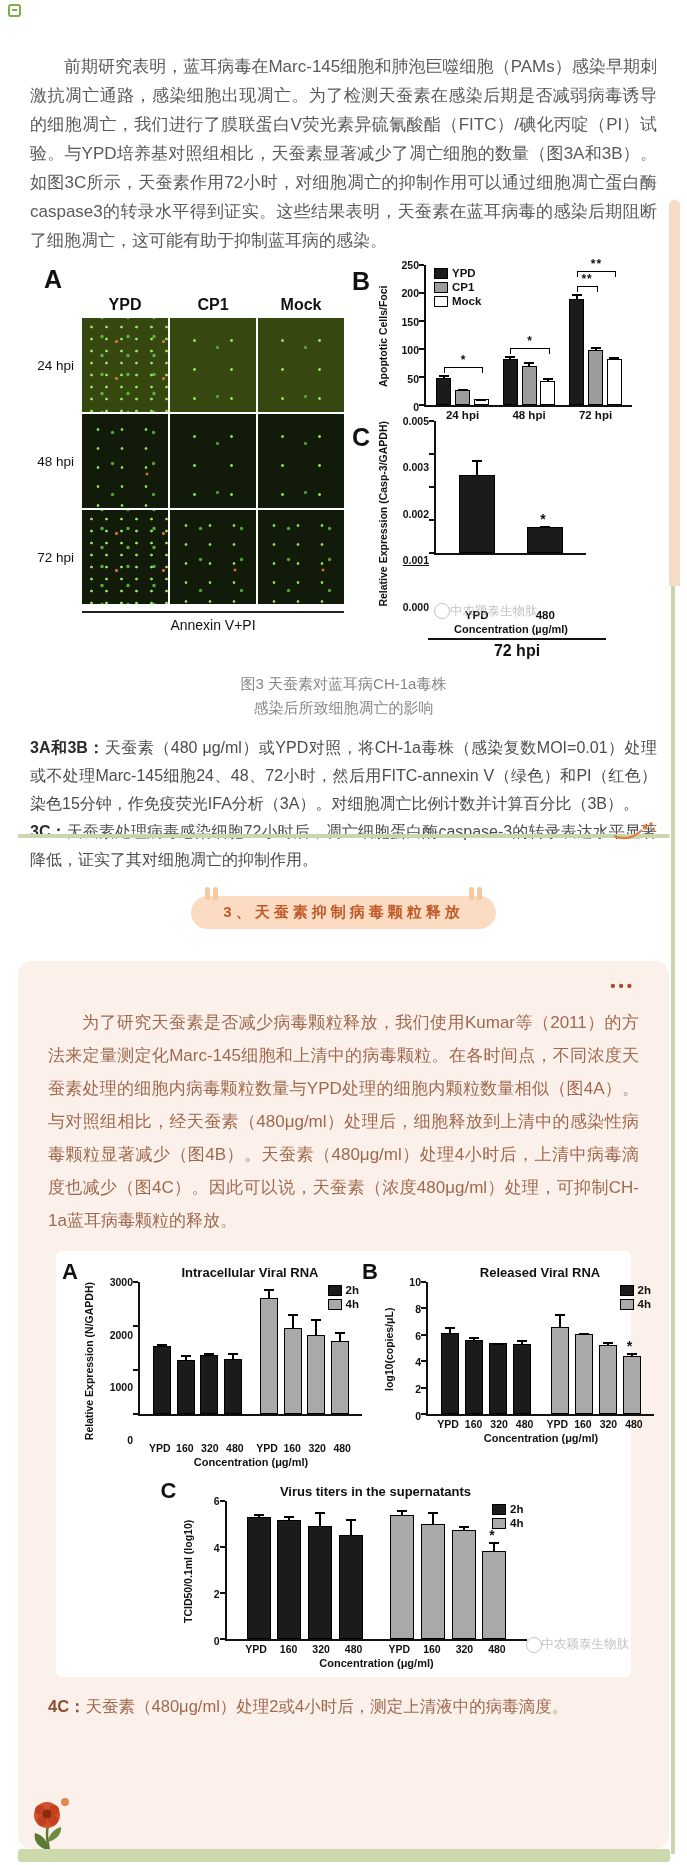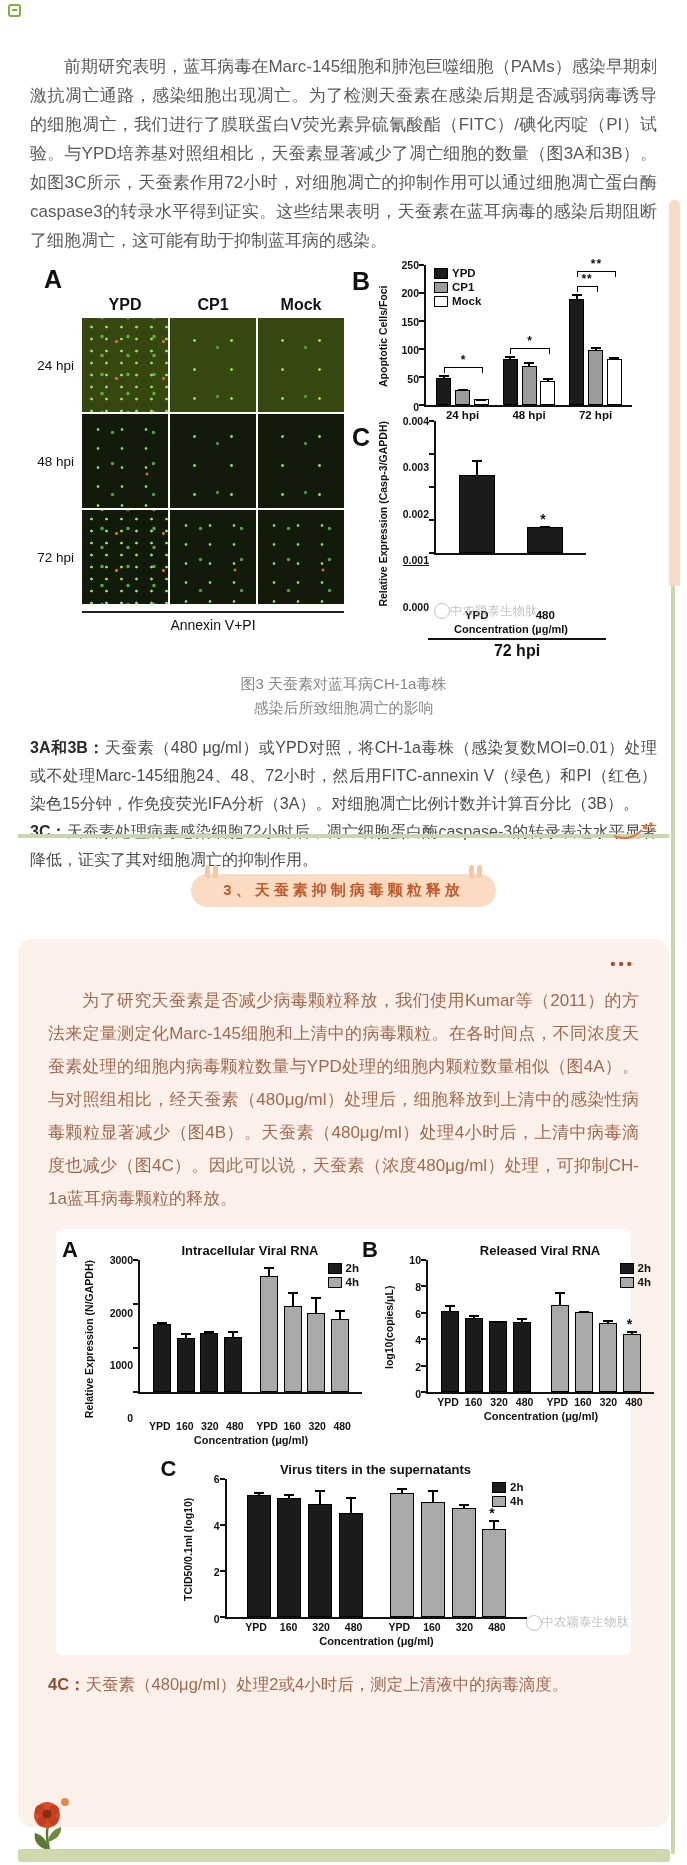--- a/index.html
+++ b/index.html
@@ -54,21 +54,21 @@
   .c-sub{width:178px;margin-left:52px;text-align:center;font-size:16px;font-weight:bold;color:#111;}
 
   .f3-cap{text-align:center;color:#868686;font-size:15px;line-height:24px;margin-top:12px;}
   .f3-desc{margin-top:14px;font-size:16px;line-height:28px;color:#4c4c4c;text-align:justify;}
   .f3-desc p{margin:0;}
   .f3-desc strong{color:#2b2b2b;}
 
   
   .pill-row{display:flex;justify-content:center;margin-top:36px;}
   .pill{position:relative;background:#fbdcc3;border-radius:17px;padding:7px 32px;
-        font-size:15px;font-weight:bold;letter-spacing:4px;color:#c05a28;}
+        font-size:15px;font-weight:bold;letter-spacing:4px;color:#c05a28;margin-top:22px;}
   .qmark{position:absolute;top:-9px;display:flex;gap:3px;}
   .qmark i{display:block;width:5px;height:13px;border-radius:3px;background:#f6c89f;}
   .ql{left:14px;} .qr{right:14px;}
 
   
   .card2{position:relative;box-sizing:border-box;margin:32px 18px 0;height:888px;background:#fcf1ea;
          border-radius:14px;padding:16px 30px 0;}
   .dots{text-align:right;color:#b04a2e;font-size:15px;font-weight:bold;letter-spacing:3px;padding-right:4px;}
   .para2{margin:12px 0 0;font-size:17px;line-height:33px;color:#9f6950;text-align:justify;text-indent:2em;}
 
@@ -280,21 +280,21 @@
         <div class="prow">
           <div class="panel-letter">C</div>
           <div class="f3c-col">
             <div class="chart" data-chart-id="fig3c"><div class="chart-body">
                   <div class="ylab">Relative Expression (Casp-3/GAPDH)</div>
                   <div class="yaxis">
                     <div class="ytick" style="bottom: calc(0% - 6px);">0.000</div>
                     <div class="ytick" style="bottom: calc(25% - 6px); text-decoration: underline;">0.001</div>
                     <div class="ytick" style="bottom: calc(50% - 6px);">0.002</div>
                     <div class="ytick" style="bottom: calc(75% - 6px);">0.003</div>
-                    <div class="ytick" style="bottom: calc(100% - 6px);">0.004</div>
+                    <div class="ytick" style="bottom: calc(100% - 6px);">0.005</div>
                   </div>
                   <div class="plot">
                     <div class="tm" style="bottom: calc(0% - 1px);"></div>
                     <div class="tm" style="bottom: calc(25% - 1px);"></div>
                     <div class="tm" style="bottom: calc(50% - 1px);"></div>
                     <div class="tm" style="bottom: calc(75% - 1px);"></div>
                     <div class="tm" style="bottom: calc(100% - 1px);"></div>
                     <div class="bars">
                       <div class="group">
                         <div class="bar" style="background: rgb(27, 27, 27); height: 58.75%;">

